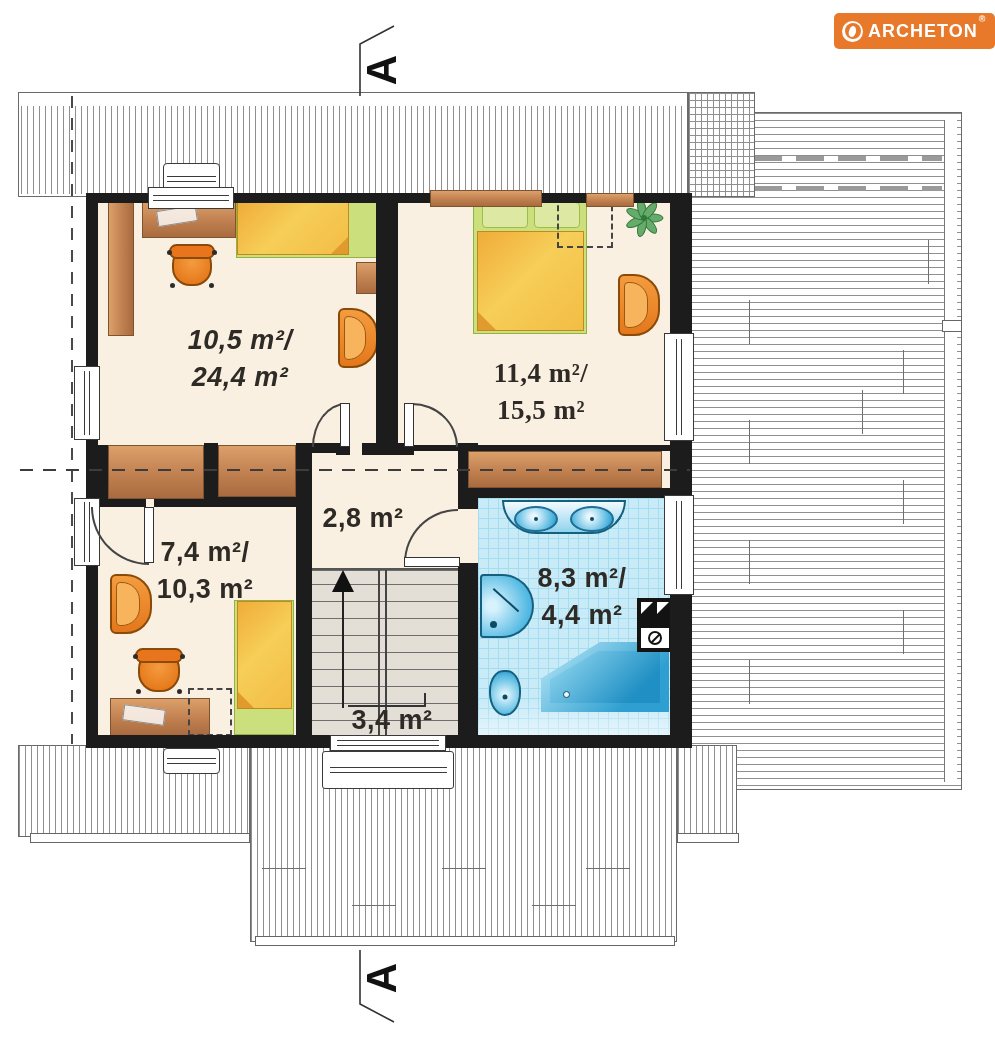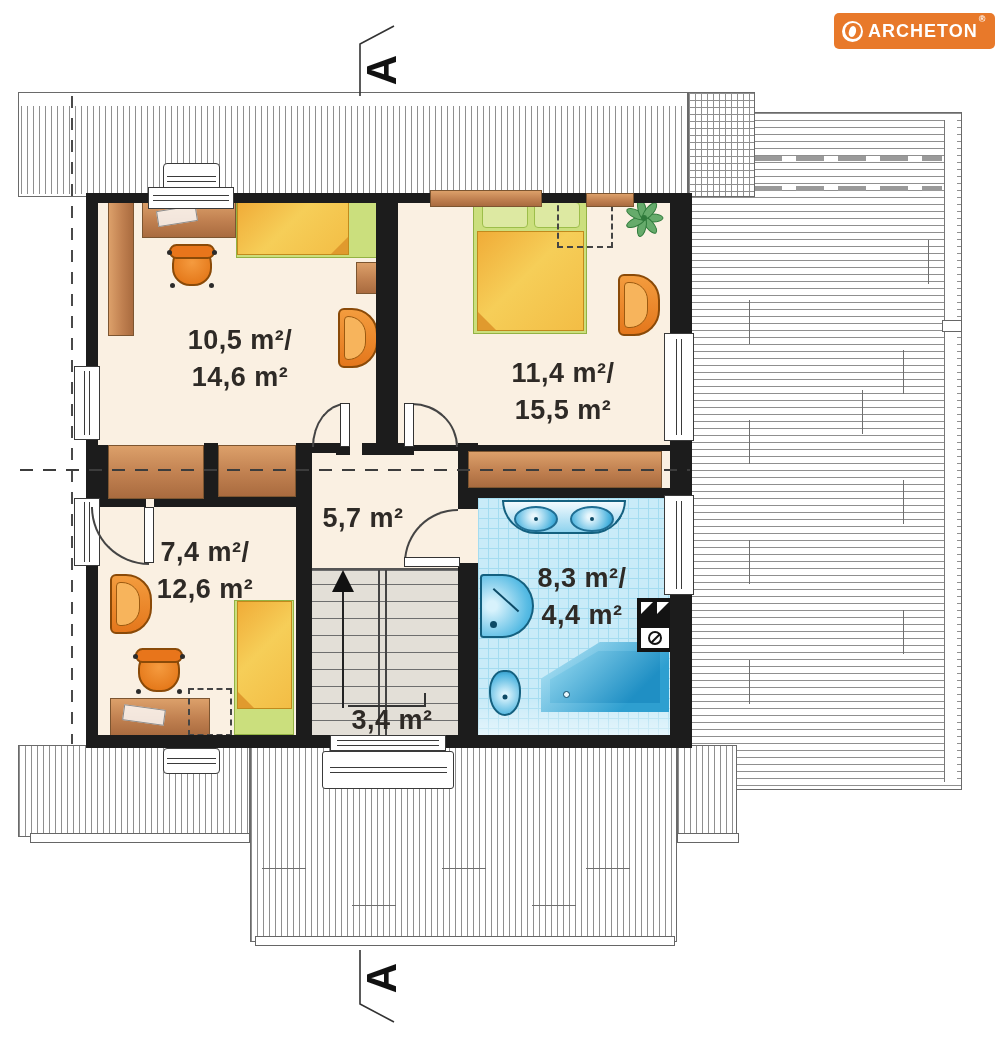--- a/index.html
+++ b/index.html
@@ -286,34 +286,34 @@
   <div class="abs leaf" style="left:340px;top:403px;width:10px;height:44px;"></div>
   <div class="abs arc arc-tr" style="left:412px;top:403px;width:46px;height:44px;"></div>
   <div class="abs leaf" style="left:404px;top:403px;width:10px;height:44px;"></div>
   <div class="abs arc arc-bl" style="left:91px;top:507px;width:58px;height:58px;"></div>
   <div class="abs leaf" style="left:144px;top:507px;width:10px;height:56px;"></div>
   <div class="abs arc arc-tl" style="left:404px;top:509px;width:54px;height:54px;"></div>
   <div class="abs leaf" style="left:404px;top:557px;width:56px;height:10px;"></div>
 
   <div class="abs dashline-h" style="left:20px;top:469px;width:670px;height:2px;"></div>
 
-  <div class="arealabel" style="left:240px;top:322px;">
+  <div class="arealabel" style="left:240px;top:322px;font-style:italic;">
     <div>10,5 m²/</div>
-    <div>14,6 m²</div>
-  </div>
-  <div class="arealabel" style="left:563px;top:355px;">
+    <div>24,4 m²</div>
+  </div>
+  <div class="arealabel" style="left:541px;top:355px;font-family:Liberation Serif, serif;">
     <div>11,4 m²/</div>
     <div>15,5 m²</div>
   </div>
   <div class="arealabel" style="left:205px;top:534px;">
     <div>7,4 m²/</div>
-    <div>12,6 m²</div>
+    <div>10,3 m²</div>
   </div>
   <div class="arealabel" style="left:363px;top:500px;">
-    <div>5,7 m²</div>
+    <div>2,8 m²</div>
   </div>
   <div class="arealabel" style="left:582px;top:560px;">
     <div>8,3 m²/</div>
     <div>4,4 m²</div>
   </div>
   <div class="arealabel" style="left:392px;top:702px;">
     <div>3,4 m²</div>
   </div>
 
   <svg class="abs" style="left:330px;top:18px;" width="90" height="80" viewBox="0 0 90 80">

